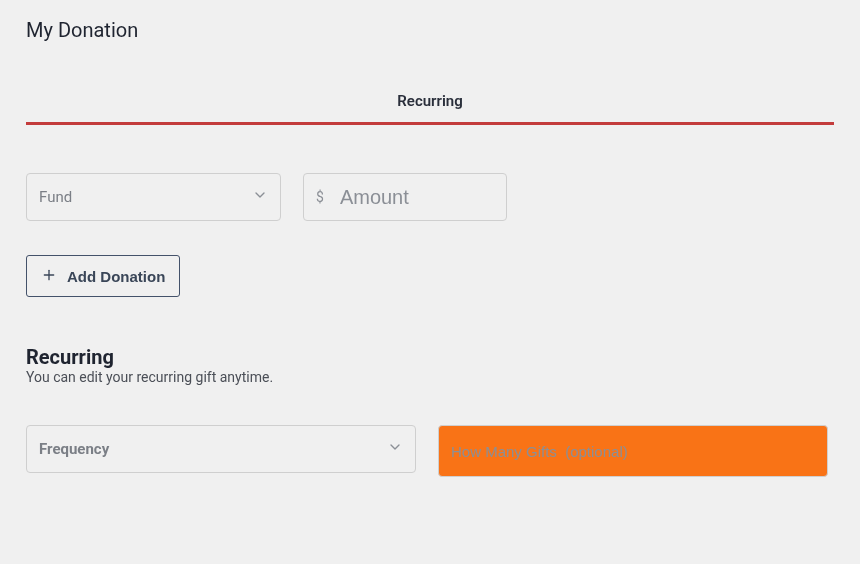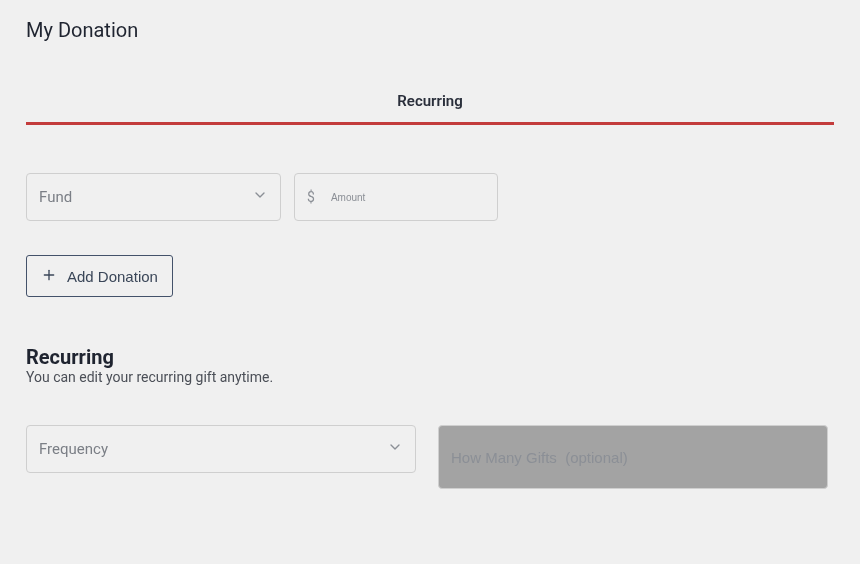--- a/index.html
+++ b/index.html
@@ -37,21 +37,21 @@
       color: #2a2f3b;
       cursor: pointer;
       border-bottom: 3px solid transparent;
       margin-bottom: -1px;
     }
     .tab.active {
       border-bottom: 3px solid #c33c3c;
     }
     .donation-row {
       display: flex;
-      gap: 13px;
+      gap: 22px;
       margin-top: 48px;
     }
     .select-field {
       position: relative;
       width: 255px;
       height: 48px;
       background: #f0f0f0;
       border: 1px solid #cfcfcf;
       border-radius: 4px;
       display: flex;
@@ -82,64 +82,65 @@
     .prefix {
       color: #8b8f96;
       font-size: 14px;
       margin-right: 16px;
     }
     .amount-input {
       flex: 1;
       border: none;
       background: transparent;
       outline: none;
-      font-size: 10px;
+      font-size: 20px;
       color: #2a2f3b;
     }
     .amount-input::placeholder {
       color: #8b8f96;
     }
     .add-btn {
       margin-top: 34px;
       height: 42px;
       padding: 0 14px;
       border: 1px solid #44526a;
       border-radius: 3px;
       background: transparent;
       display: inline-flex;
       align-items: center;
       gap: 10px;
       color: #3a4658;
       font-size: 15px;
-      font-weight: 400;
+      font-weight: 700;
       cursor: pointer;
     }
     .recurrence-heading {
       font-size: 20px;
       font-weight: 700;
       color: #1f2430;
       margin-top: 48px;
     }
     .recurrence-sub {
       font-size: 14px;
       color: #4b4f57;
       margin-top: 0;
     }
     .recurrence-row {
       display: flex;
       gap: 22px;
       margin-top: 40px;
     }
     .wide-select {
       width: 390px;
+      font-weight: bold;
     }
     .wide-input {
       width: 390px;
-      height: 64px;
-      background: #a3a3a3;
+      height: 52px;
+      background: #f97316;
       border: 1px solid #cfcfcf;
       border-radius: 4px;
       display: flex;
       align-items: center;
       padding: 0 12px;
     }
     .text-input {
       flex: 1;
       border: none;
       background: transparent;

